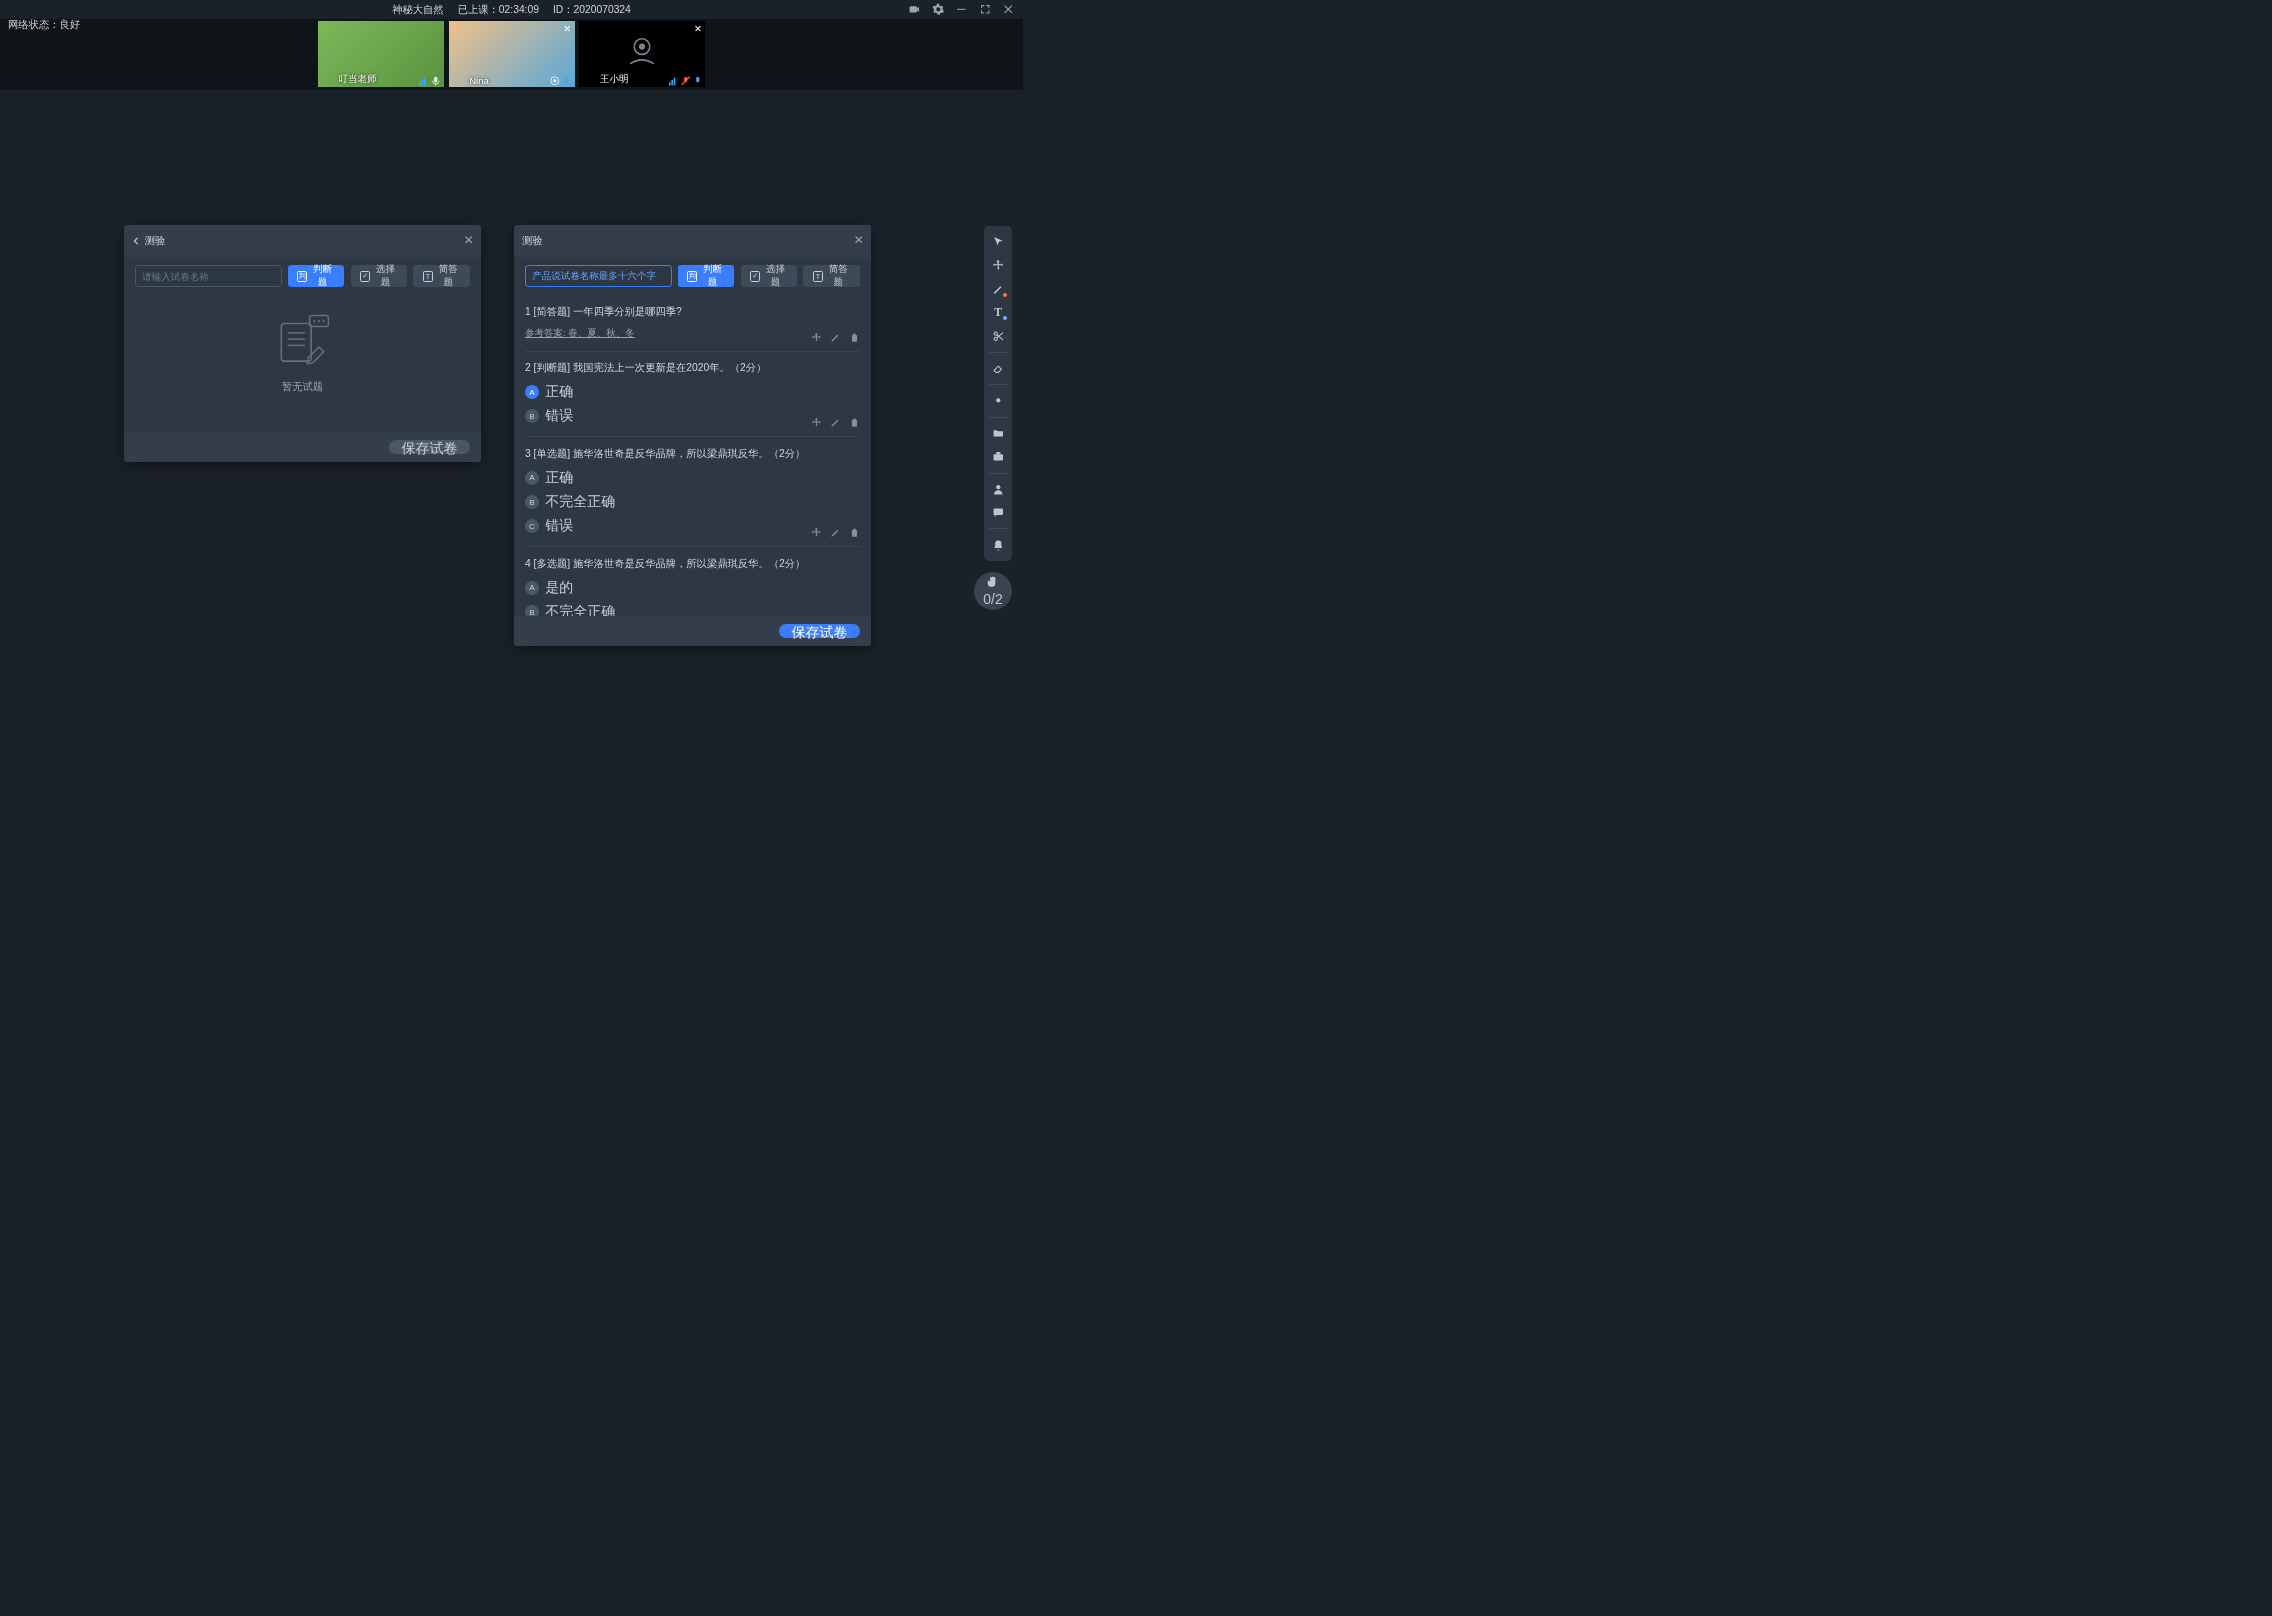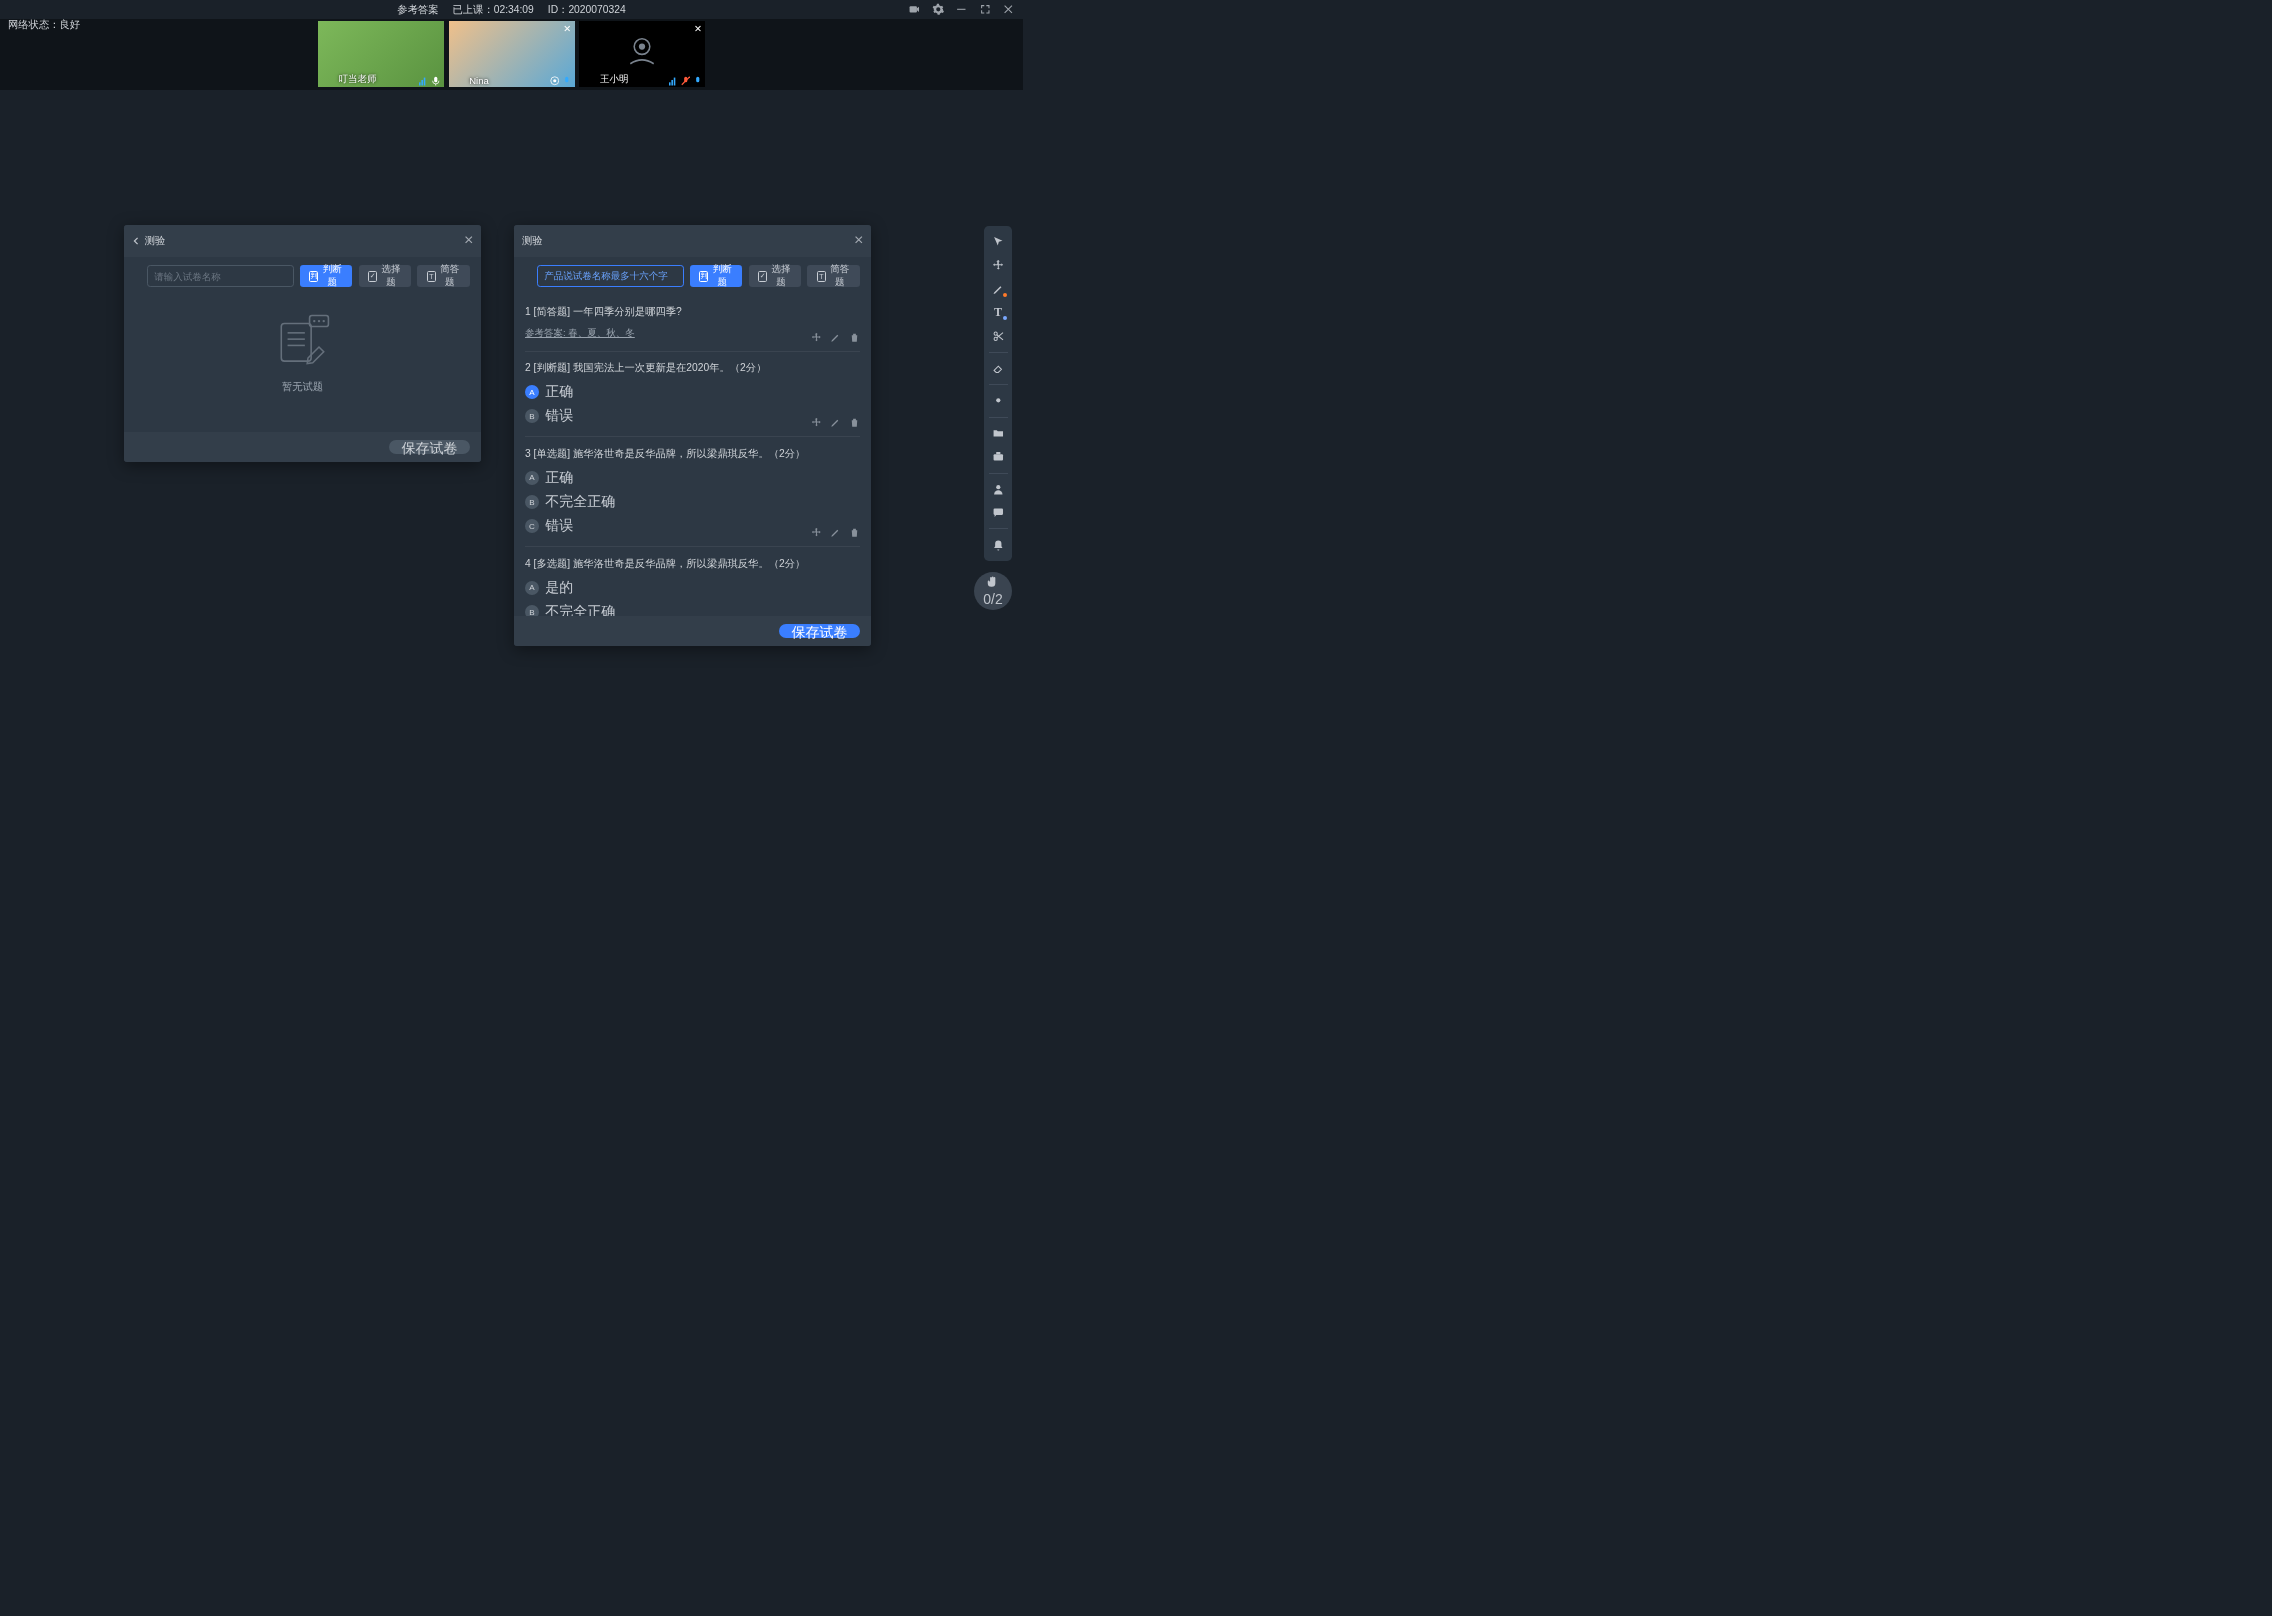--- a/index.html
+++ b/index.html
@@ -112,21 +112,20 @@
 }
 .panel-header .back { margin-right: 4.7px; cursor: pointer; }
 .panel-header .title { flex: 1; font-size: 10.3px; }
 .panel-header .close { cursor: pointer; opacity: 0.8; }
 
 .panel-toolbar {
   padding: 8px 11px;
   display: flex;
   gap: 6.3px;
   align-items: center;
-  margin-left: 12px;
 }
 .quiz-name-input {
   flex: 0 0 129px;
   height: 22px;
   background: transparent;
   border: 0.8px solid #4a5764;
   border-radius: 3.2px;
   padding: 0 6.3px;
   color: #d0d4d9;
   font-size: 9.5px;
@@ -285,21 +284,21 @@
 </style>
 </head>
 <body>
 
 <div class="topbar">
   <div class="topbar-left">
     <span>丢包率：0%</span>
     <span>网络状态：良好</span>
   </div>
   <div class="topbar-center">
-    <span>参考答案</span>
+    <span>神秘大自然</span>
     <span>已上课：02:34:09</span>
     <span>ID：2020070324</span>
   </div>
   <div class="topbar-right">
     <span class="icon-btn"><svg viewBox="0 0 24 24">
           <rect x="3" y="6" width="14" height="12" rx="2"></rect>
           <path d="M17 10l4-3v10l-4-3z"></path>
         </svg></span>
     <span class="icon-btn"><svg viewBox="0 0 24 24">
           <path d="M12 8a4 4 0 100 8 4 4 0 000-8zm9 4a9 9 0 01-.2 1.9l2 1.6-2 3.4-2.4-1a9 9 0 01-3.3 1.9l-.4 2.6h-4l-.4-2.6a9 9 0 01-3.3-1.9l-2.4 1-2-3.4 2-1.6A9 9 0 013 12a9 9 0 01.2-1.9l-2-1.6 2-3.4 2.4 1a9 9 0 013.3-1.9L9.3 1.6h4l.4 2.6a9 9 0 013.3 1.9l2.4-1 2 3.4-2 1.6A9 9 0 0121 12z"></path>

